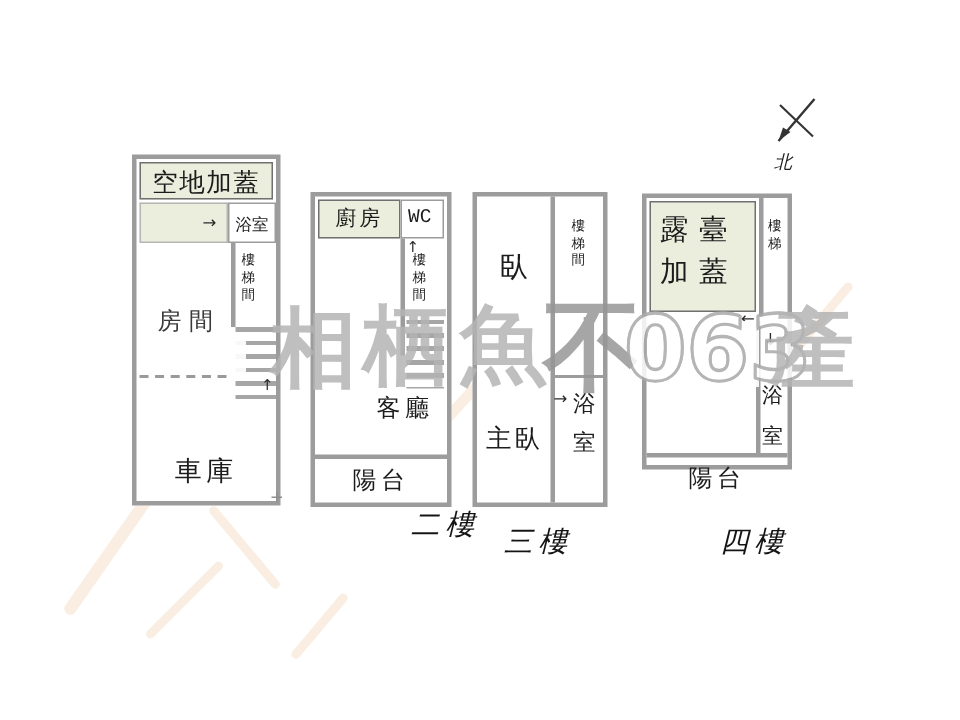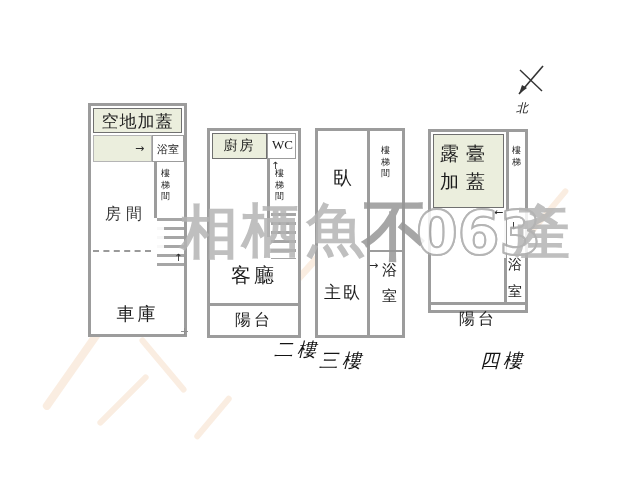--- a/index.html
+++ b/index.html
@@ -65,26 +65,26 @@
     <div class="arrow" style="left:83px;top:146px;font-size:10px;">↑</div>
     <div class="lbl" style="left:14px;top:98px;font-size:16px;letter-spacing:5px;color:#3a3a3a;">房間</div>
     <div class="dashline" style="left:2px;top:144px;width:58px;"></div>
     <div class="lbl ctr" style="left:0px;top:196px;width:93px;font-size:18px;letter-spacing:3px;text-align:center;">車庫</div>
   </div>
 
   <div class="floor" style="left:207px;top:128px;width:94px;height:210px;">
     <div class="greenbox" style="left:2px;top:2px;width:55px;height:26px;"></div>
     <div class="lbl ctr" style="left:2px;top:6px;width:55px;font-size:14px;letter-spacing:2px;text-align:center;">廚房</div>
     <div class="whitebox" style="left:57px;top:2px;width:29px;height:26px;"></div>
-    <div class="lbl" style="left:62px;top:6px;font-size:13px;">WC</div>
+    <div class="lbl" style="left:62px;top:6px;font-size:13px;font-family:Liberation Mono, monospace;">WC</div>
     <div class="arrow" style="left:61px;top:29px;font-size:10px;">↑</div>
     <div class="wall-v" style="left:57px;top:28px;width:3px;height:78px;"></div>
     <div class="vstack" style="left:65px;top:37px;font-size:9px;line-height:1.3;">樓梯間</div>
     <div class="stairs" style="left:61px;top:82px;width:25px;height:46px;"></div>
-    <div class="lbl ctr" style="left:0px;top:131px;width:88px;font-size:20px;letter-spacing:3px;text-align:center;">客廳</div>
+    <div class="lbl ctr" style="left:16px;top:131px;width:88px;font-size:16px;letter-spacing:3px;text-align:center;">客廳</div>
     <div class="wall-h" style="left:0px;top:172px;width:88px;height:3px;"></div>
     <div class="lbl ctr" style="left:0px;top:179px;width:88px;font-size:16px;letter-spacing:3px;text-align:center;">陽台</div>
   </div>
 
   <div class="floor" style="left:315px;top:128px;width:90px;height:210px;">
     <div class="wall-v" style="left:49px;top:0px;width:3px;height:204px;"></div>
     <div class="lbl" style="left:15px;top:34px;font-size:19px;">臥</div>
     <div class="lbl ctr" style="left:2px;top:150px;width:46px;font-size:17px;letter-spacing:2px;text-align:center;">主臥</div>
     <div class="vstack" style="left:63px;top:14px;font-size:9px;line-height:1.3;">樓梯間</div>
     <div class="wall-h" style="left:52px;top:119px;width:32px;height:2px;"></div>
@@ -114,16 +114,16 @@
   <div class="abs" style="left:180px;top:199px;width:400px;height:70px;">
     <span class="wm" style="left:0px;top:4px;">相</span>
     <span class="wm" style="left:62px;top:2px;">栖</span>
     <span class="wm" style="left:126px;top:2px;">魚</span>
     <span class="wm wm-dark" style="left:182px;top:0px;">不</span>
     <span class="wm wm-digits" style="left:236px;top:4px;">063</span>
     <span class="wm" style="left:332px;top:4px;">產</span>
   </div>
 
   <div class="floor-name" style="left:229px;top:337px;margin-left:38px;">二樓</div>
-  <div class="floor-name" style="left:312px;top:348px;">三樓</div>
+  <div class="floor-name" style="left:329px;top:348px;">三樓</div>
   <div class="floor-name" style="left:449px;top:348px;margin-left:24px;">四樓</div>
 
 </div>
 
 </body></html>

